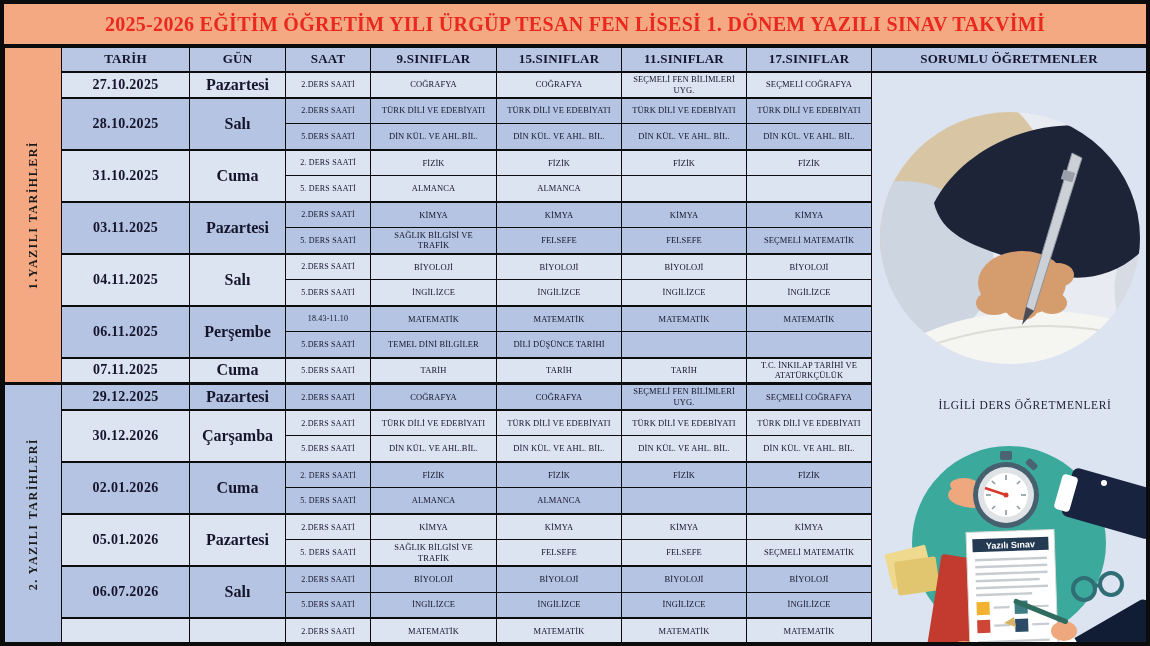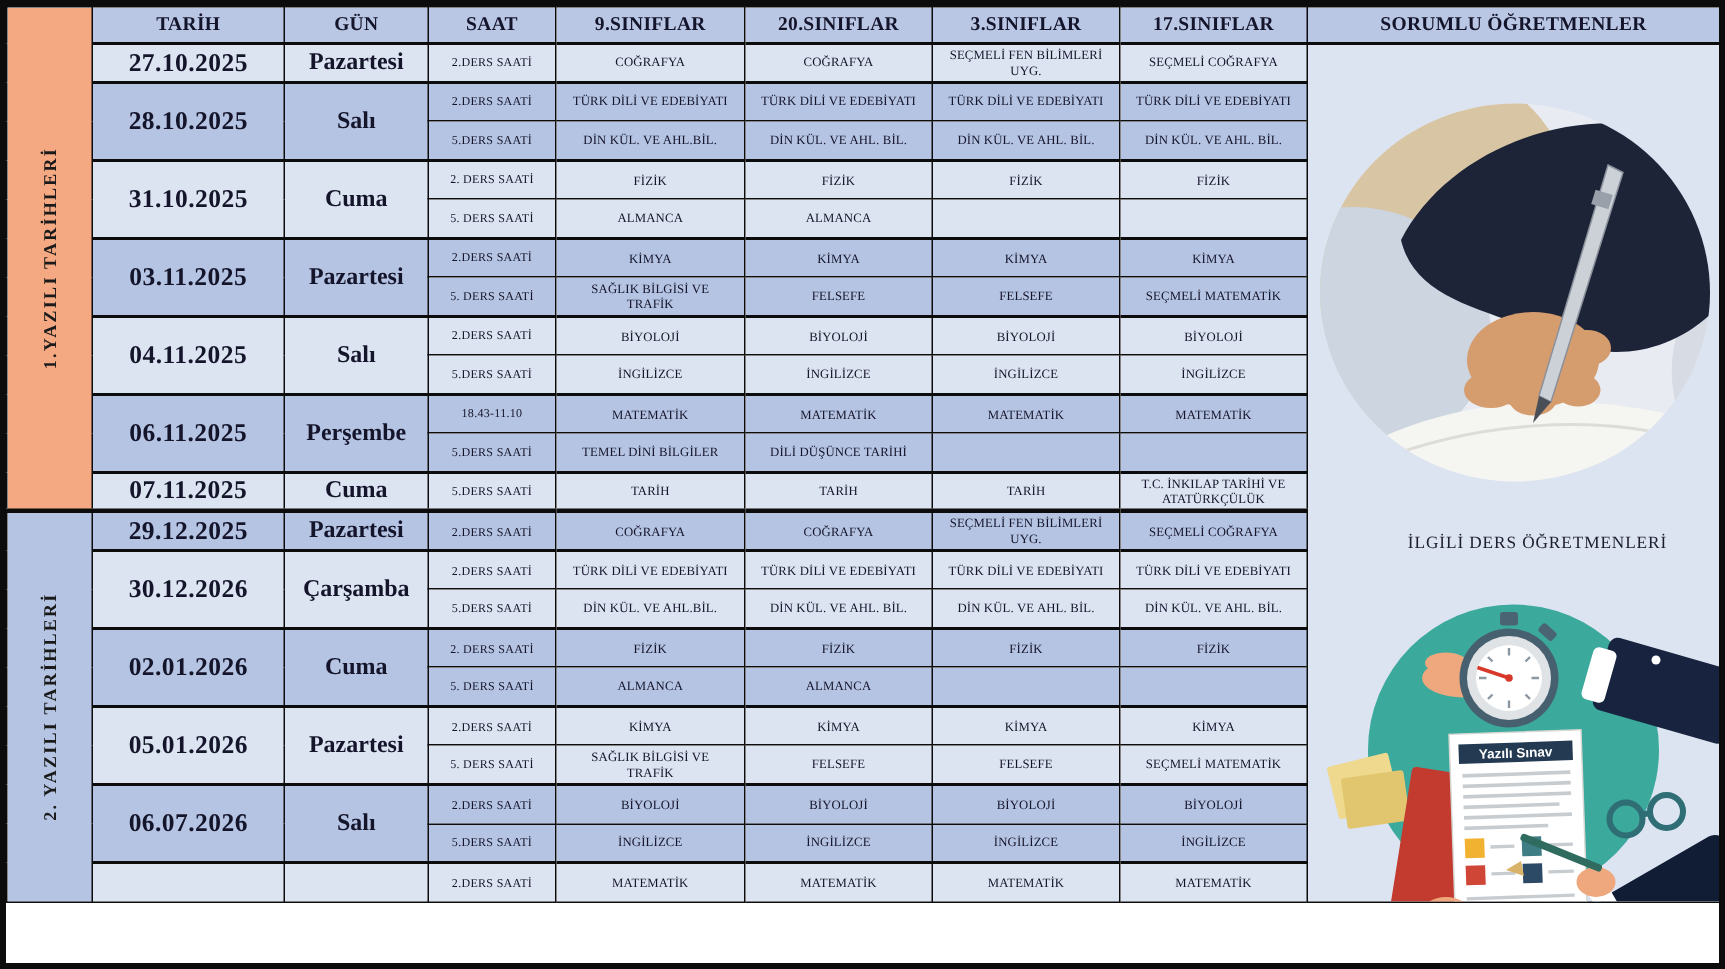--- a/index.html
+++ b/index.html
@@ -31,21 +31,21 @@
     border-bottom:2.5px solid #0c0c0c; letter-spacing:.2px;
   }
   td.sidebar-cell{
     background:#F4A983; border-right:3px solid #0c0c0c; border-left:none;
   }
   .vlabel{
     writing-mode:vertical-rl; transform:rotate(180deg);
     font-size:12px; font-weight:bold; letter-spacing:1.5px; color:#1a1a1a;
     margin:0 auto; white-space:nowrap;
   }
-  td.date-cell{ font-size:17px; font-weight:bold; letter-spacing:.3px;margin-top:27px; }
+  td.date-cell{ font-size:14px; font-weight:bold; letter-spacing:.3px;margin-top:27px; }
   td.day-cell{ font-size:16px; font-weight:bold; }
   td.saat-cell{ font-size:8px; letter-spacing:.2px; }
   td.subject-cell{ font-size:8.5px; line-height:1.25; padding:1px 7px; letter-spacing:.1px; }
   tr.shade-light td{ background:#DCE3F1; }
   tr.shade-medium td{ background:#B5C4E2; }
   tr.group-start td{ border-top:2.5px solid #0c0c0c; }
   tr.section-start td{ border-top:3.5px solid #0c0c0c;font-family:Liberation Serif, serif; }
   tr .sidebar-cell{ border-top:none; }
   tr.section-start .sidebar-cell{ border-top:3.5px solid #0c0c0c; }
   td.right-panel{
@@ -57,20 +57,23 @@
   .note{
     position:absolute; top:326px; left:0; width:100%; text-align:center;
     font-size:11.5px; letter-spacing:.6px; color:#1d1d30;margin-left:16px;
   }
   .illus-wrap{ position:absolute; top:366px; left:0; width:275px; height:220px; }
 </style>
 </head>
 <body>
 
 <div class="page">
+  <div class="title-bar">
+    <h1>2025-2026 EĞİTİM ÖĞRETİM YILI ÜRGÜP TESAN FEN LİSESİ 1. DÖNEM YAZILI SINAV TAKVİMİ</h1>
+  </div>
 
   <table class="sched">
     <colgroup>
       <col style="width:57px">
         <col style="width:128px">
         <col style="width:96px">
       <col style="width:85px">
         <col style="width:126px">
         <col style="width:125px">
       <col style="width:125px">
@@ -79,22 +82,22 @@
     </colgroup>
     <tbody id="sched-body">
       <tr class="hdr">
         <td class="sidebar-cell" rowspan="13">
           <div class="vlabel">1.YAZILI TARİHLERİ</div>
         </td>
         <th class="h">TARİH</th>
         <th class="h">GÜN</th>
         <th class="h">SAAT</th>
         <th class="h">9.SINIFLAR</th>
-        <th class="h">20.SINIFLAR</th>
-        <th class="h">3.SINIFLAR</th>
+        <th class="h">15.SINIFLAR</th>
+        <th class="h">11.SINIFLAR</th>
         <th class="h">17.SINIFLAR</th>
         <th class="h">SORUMLU ÖĞRETMENLER</th>
       </tr>
     <tr class="r shade-light group-start">
           <td class="date-cell">27.10.2025</td>
           <td class="day-cell">Pazartesi</td>
           <td class="saat-cell">2.DERS SAATİ</td>
           <td class="subject-cell">COĞRAFYA</td>
           <td class="subject-cell">COĞRAFYA</td>
           <td class="subject-cell">SEÇMELİ FEN BİLİMLERİ UYG.</td>

